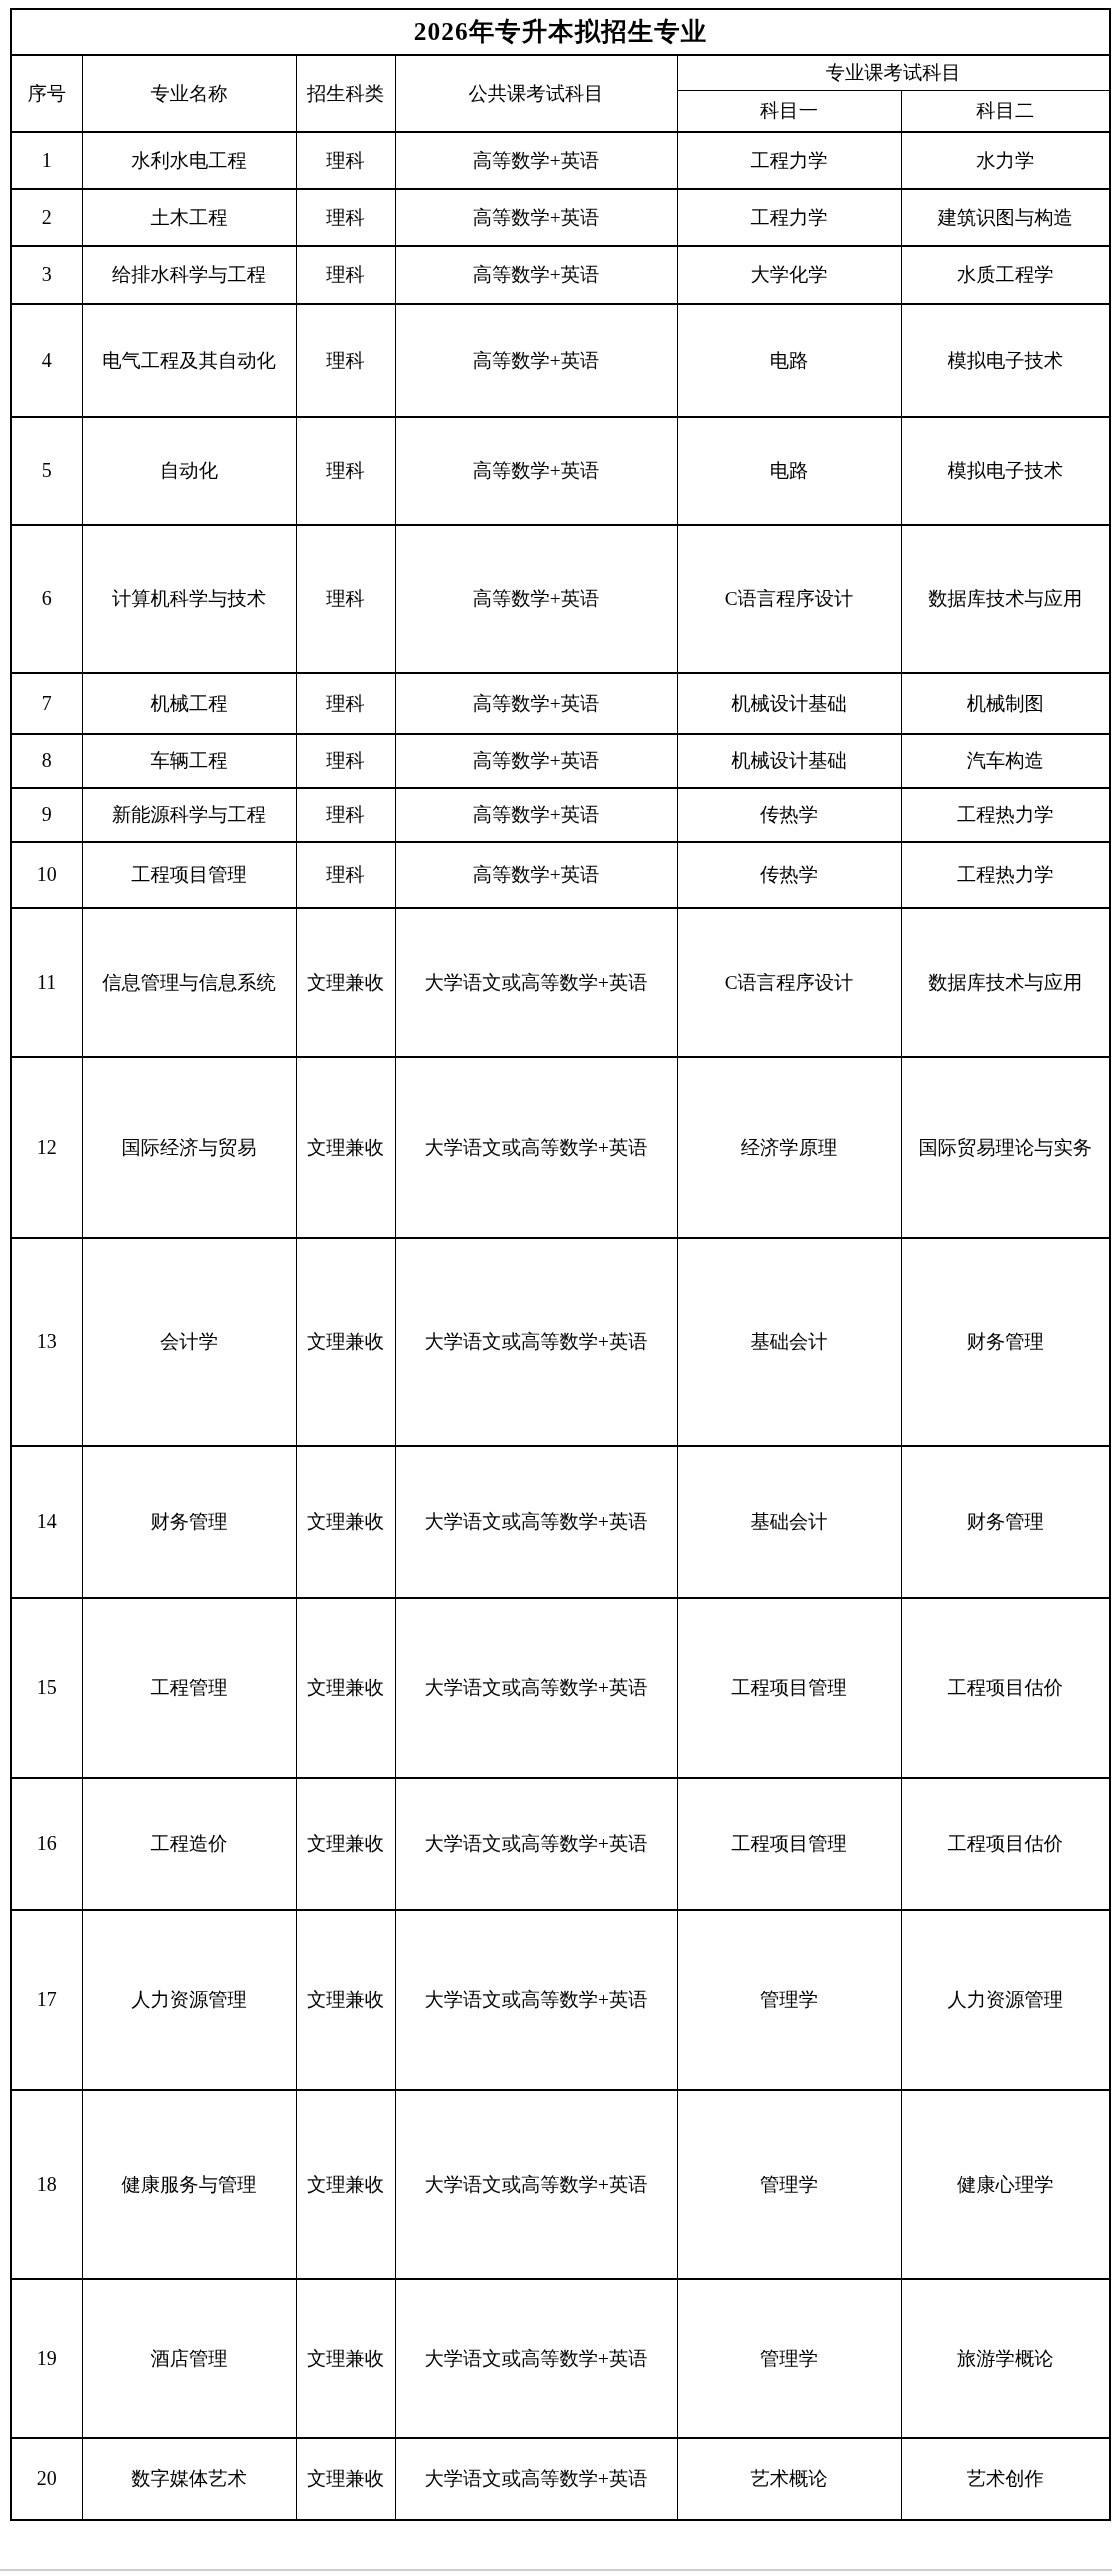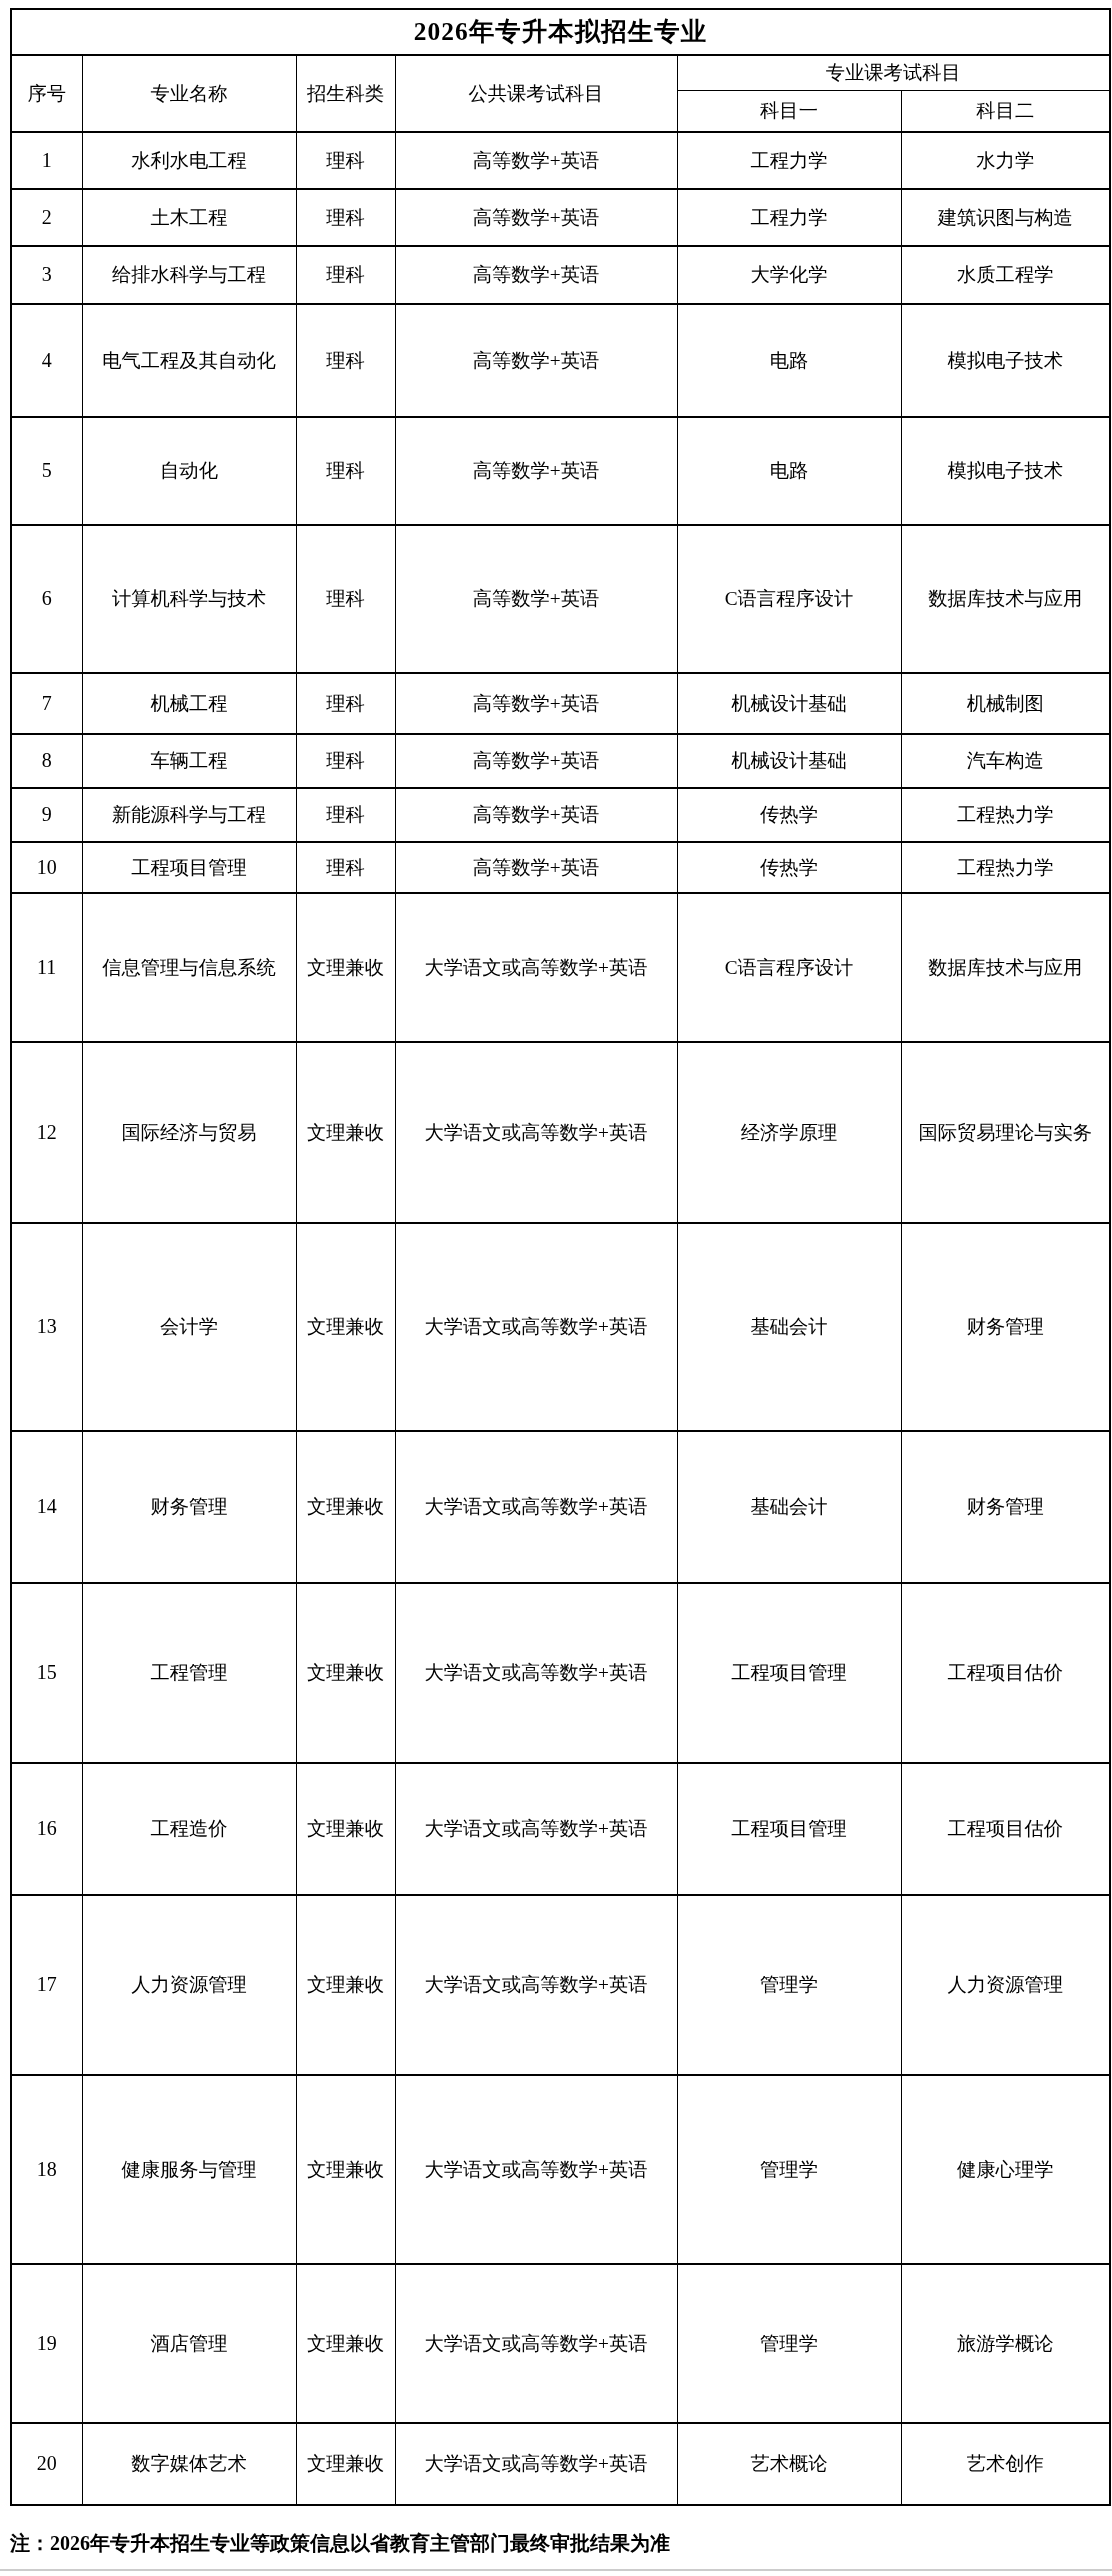--- a/index.html
+++ b/index.html
@@ -169,21 +169,21 @@
           <td>汽车构造</td>
         </tr>
         <tr style="height: 54px;">
           <td class="num">9</td>
           <td>新能源科学与工程</td>
           <td>理科</td>
           <td>高等数学+英语</td>
           <td>传热学</td>
           <td>工程热力学</td>
         </tr>
-        <tr style="height: 51px;">
+        <tr style="height: 66px;">
           <td class="num">10</td>
           <td>工程项目管理</td>
           <td>理科</td>
           <td>高等数学+英语</td>
           <td>传热学</td>
           <td>工程热力学</td>
         </tr>
         <tr style="height: 149px;">
           <td class="num">11</td>
           <td>信息管理与信息系统</td>
@@ -260,17 +260,16 @@
           <td class="num">20</td>
           <td>数字媒体艺术</td>
           <td>文理兼收</td>
           <td>大学语文或高等数学+英语</td>
           <td>艺术概论</td>
           <td>艺术创作</td>
         </tr>
       </tbody>
   </table>
 
-  <div class="note">注：2026年专升本招生专业等政策信息以省教育主管部门最终审批结果为准</div>
   <div class="bottom-line"></div>
 
 </div>
 
 
 </body></html>

